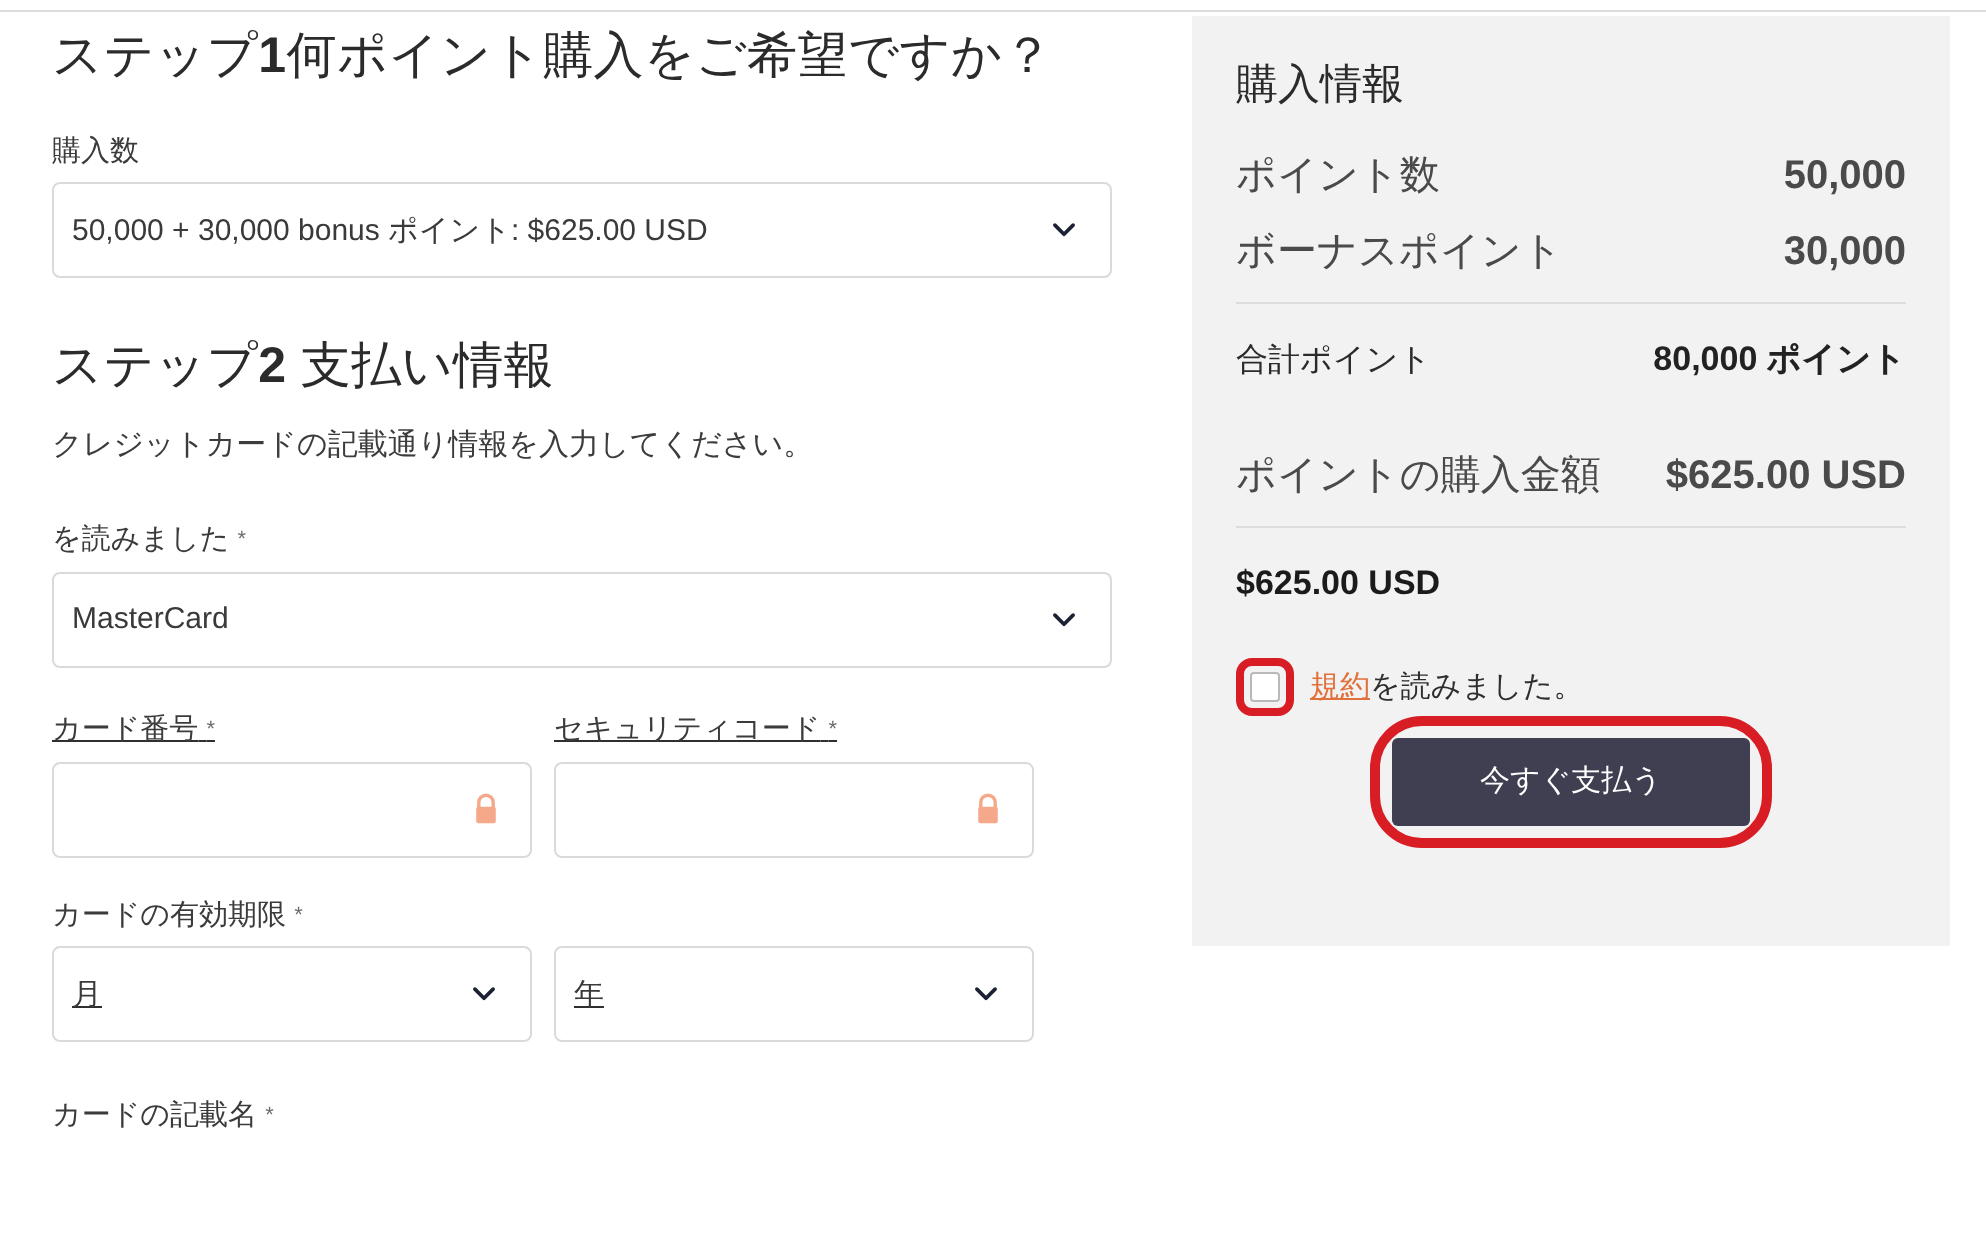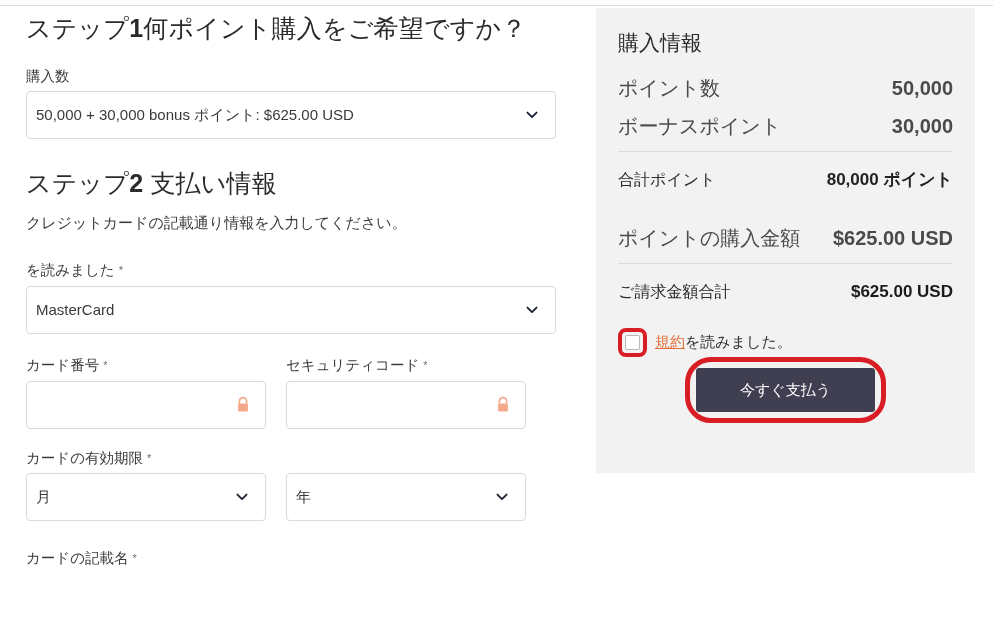--- a/index.html
+++ b/index.html
@@ -101,21 +101,22 @@
     height: 18px;
   }
   .subtext {
     font-size: 15px;
     color: #3c3c3c;
     margin: 0;
     line-height: 1.4;
   }
   .row2 {
     display: flex;
-    gap: 20px;
+    gap: 11px;
+    text-decoration: underline;
   }
   .row2 > div { width: 240px; }
 
   
   .summary-panel {
     position: absolute;
     left: 596px;
     top: 8px;
     width: 379px;
     height: 465px;
@@ -362,21 +363,20 @@
     <div class="spacer-lg"></div>
 
     <div class="sum-row">
       <span>ポイントの購入金額</span>
       <span class="val">$625.00 USD</span>
     </div>
 
     <div class="divider"></div>
 
     <div class="sum-row grand-total">
-      <span>ご請求金額合計</span>
       <span class="val">$625.00 USD</span>
     </div>
 
     <div class="terms-row">
       <span class="checkbox-annot">
         <span class="checkbox"></span>
       </span>
       <span class="terms-text"><a class="terms-link" href="#">規約</a><span>を読みました。</span></span>
     </div>
 

